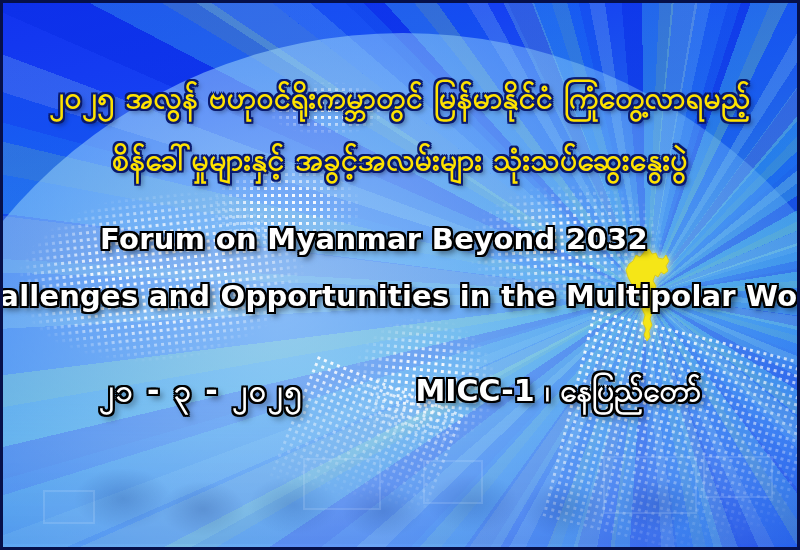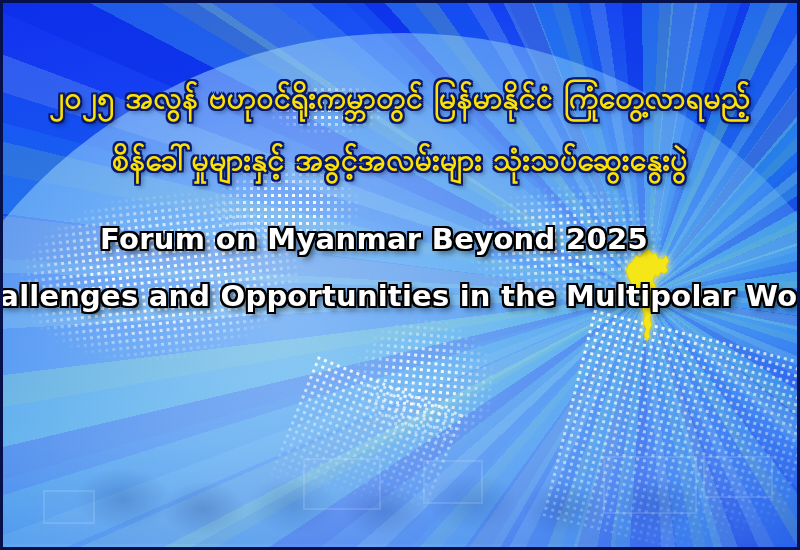--- a/index.html
+++ b/index.html
@@ -246,20 +246,22 @@
     <path d="M20 2 L24 0 L27 5 L31 4 L33 9 L38 10 L41 6 L44 12 L41 17 L43 22
              L39 25 L36 23 L33 28 L30 26 L28 32 L31 37 L29 44 L26 46 L27 52
              L25 58 L27 64 L25 70 L27 76 L24 82 L25 88 L22 92 L19 86 L21 80
              L18 74 L20 66 L17 60 L19 54 L16 48 L13 44 L10 38 L6 34 L3 28
              L1 21 L4 15 L8 12 L11 6 L15 8 Z" fill="#f5e617" stroke="#d9c60d" stroke-width="0.8"></path>
   </svg>
 
   <div id="content">
     <div class="mm-line" id="mm-title-1">၂၀၂၅ အလွန် ဗဟုဝင်ရိုးကမ္ဘာတွင် မြန်မာနိုင်ငံ ကြုံတွေ့လာရမည့်</div>
     <div class="mm-line" id="mm-title-2">စိန်ခေါ်မှုများနှင့် အခွင့်အလမ်းများ သုံးသပ်ဆွေးနွေးပွဲ</div>
-    <div class="en-line" id="en-title-1">Forum on Myanmar Beyond 2025</div>
+    <div class="en-line" id="en-title-1">Forum on Myanmar Beyond 2032</div>
     <div class="en-line" id="en-title-2">Challenges and Opportunities in the Multipolar World</div>
 
     <div id="footer-row">
+      <div class="footer-text" id="event-date">၂၁ - ၃ - ၂၀၂၅</div>
+      <div class="footer-text" id="event-venue">MICC-1 ၊ နေပြည်တော်</div>
     </div>
   </div>
 
 </div>
 
 </body></html>

